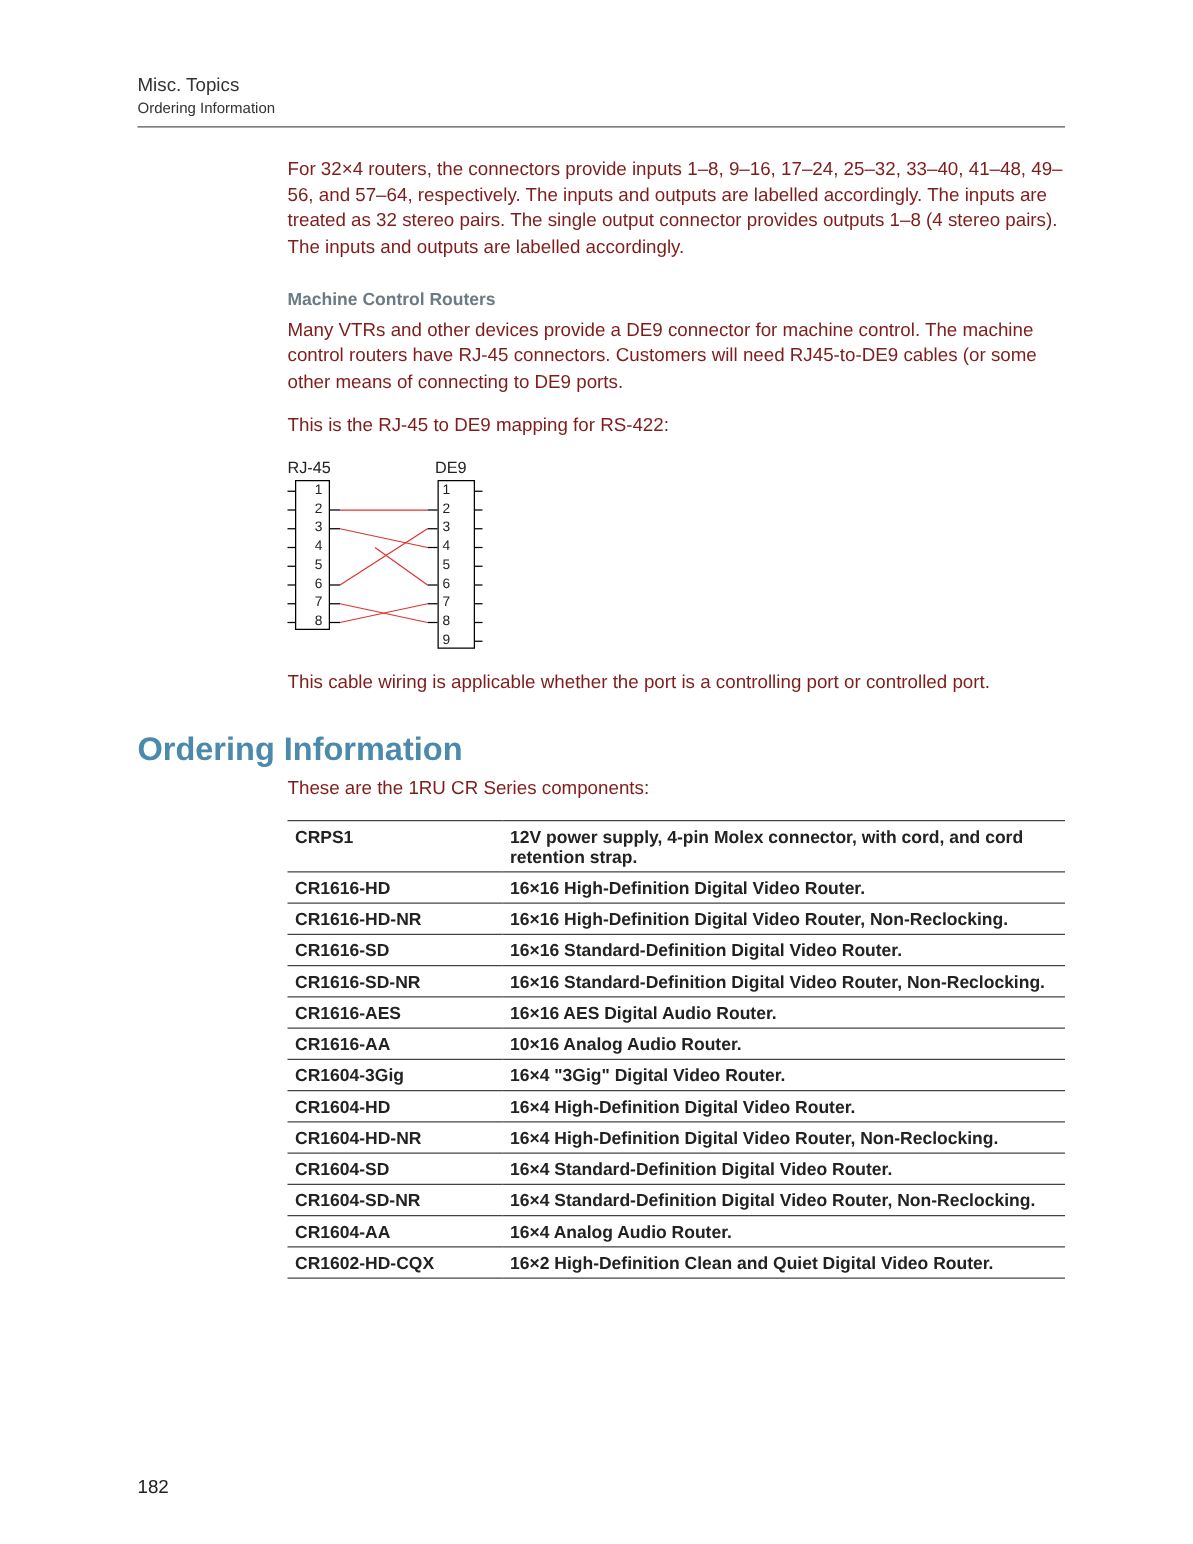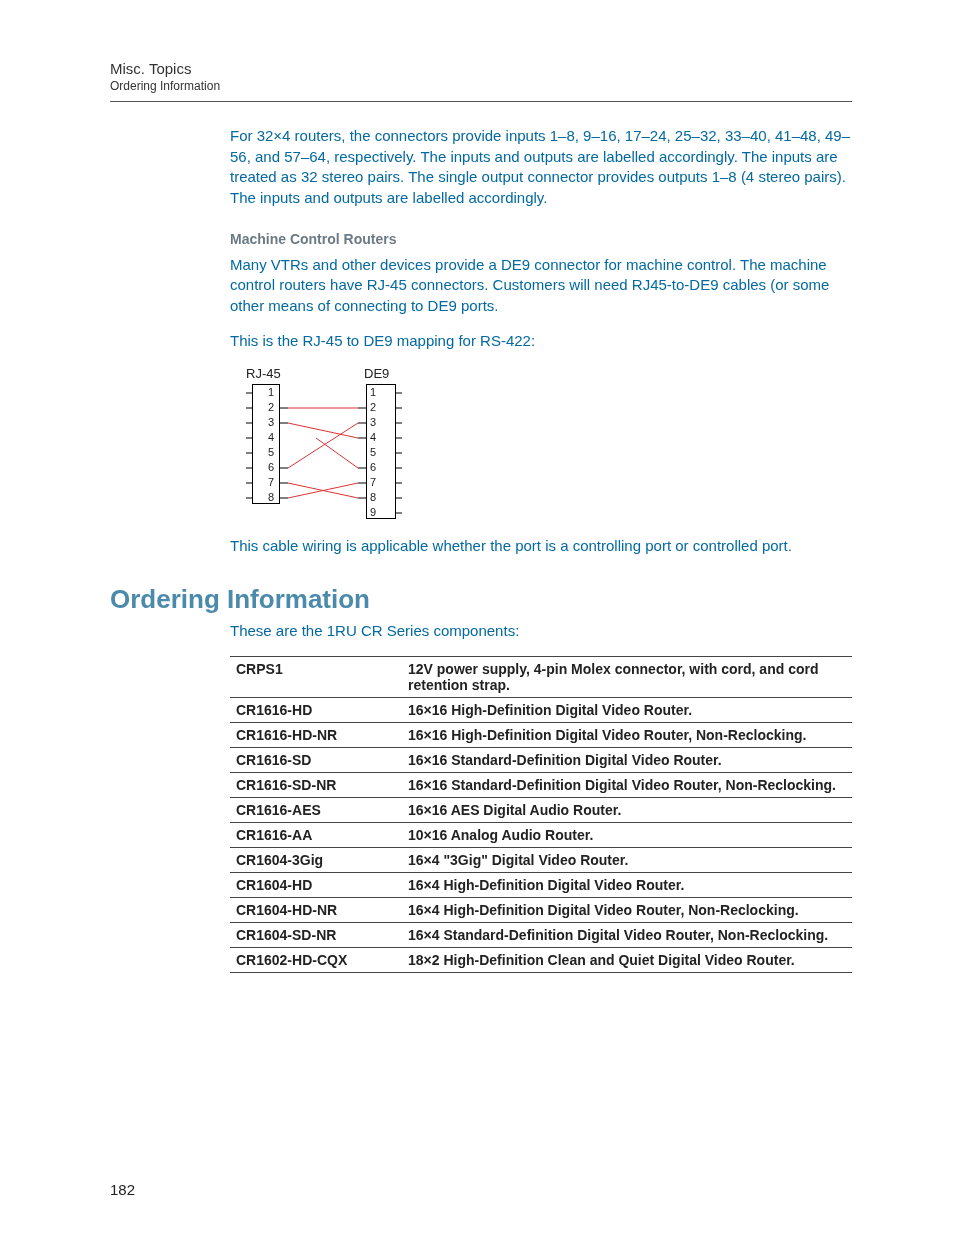--- a/index.html
+++ b/index.html
@@ -29,21 +29,21 @@
     border: none;
     border-top: 1px solid #555;
     margin: 8px 0 24px 0;
   }
   .indent {
     margin-left: 120px;
   }
   p.body {
     font-size: 15px;
     line-height: 1.38;
-    color: #0369a1;
+    color: #7f1d1d;
     margin: 0 0 14px 0;
   }
   h3.sub {
     font-size: 14px;
     font-weight: 600;
     color: #6b7a85;
     margin: 22px 0 8px 0;
   }
   h2.big {
     font-size: 26px;
@@ -71,21 +71,21 @@
     position: absolute;
     bottom: 37px;
     left: 110px;
     font-size: 15px;
   }
   
   .diagram {
     position: relative;
     width: 200px;
     height: 160px;
-    margin: 6px 0 10px 16px;
+    margin: 6px 0 10px 0;
   }
   .diagram .col-label {
     position: absolute;
     top: 0;
     font-size: 13px;
   }
   .diagram .box {
     position: absolute;
     border: 1px solid #000;
     box-sizing: border-box;
@@ -240,26 +240,34 @@
           </tr>
           <tr>
             <td class="code">CR1604-HD</td>
             <td>16×4 High-Definition Digital Video Router.</td>
           </tr>
           <tr>
             <td class="code">CR1604-HD-NR</td>
             <td>16×4 High-Definition Digital Video Router, Non-Reclocking.</td>
           </tr>
           <tr>
+            <td class="code">CR1604-SD</td>
+            <td>16×4 Standard-Definition Digital Video Router.</td>
+          </tr>
+          <tr>
             <td class="code">CR1604-SD-NR</td>
             <td>16×4 Standard-Definition Digital Video Router, Non-Reclocking.</td>
           </tr>
           <tr>
+            <td class="code">CR1604-AA</td>
+            <td>16×4 Analog Audio Router.</td>
+          </tr>
+          <tr>
             <td class="code">CR1602-HD-CQX</td>
-            <td>18×2 High-Definition Clean and Quiet Digital Video Router.</td>
+            <td>16×2 High-Definition Clean and Quiet Digital Video Router.</td>
           </tr>
         </tbody>
     </table>
 
   </div>
 
   <div class="footer-page">182</div>
 </div>
 
 </body></html>

